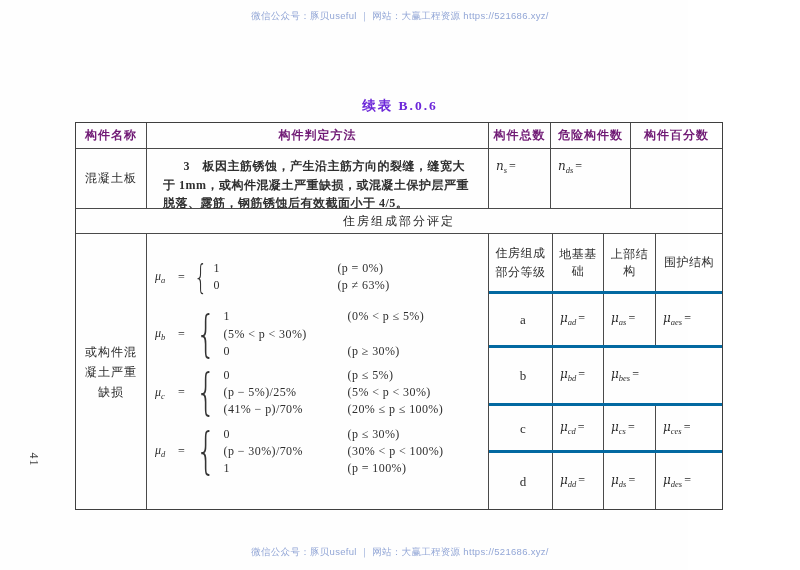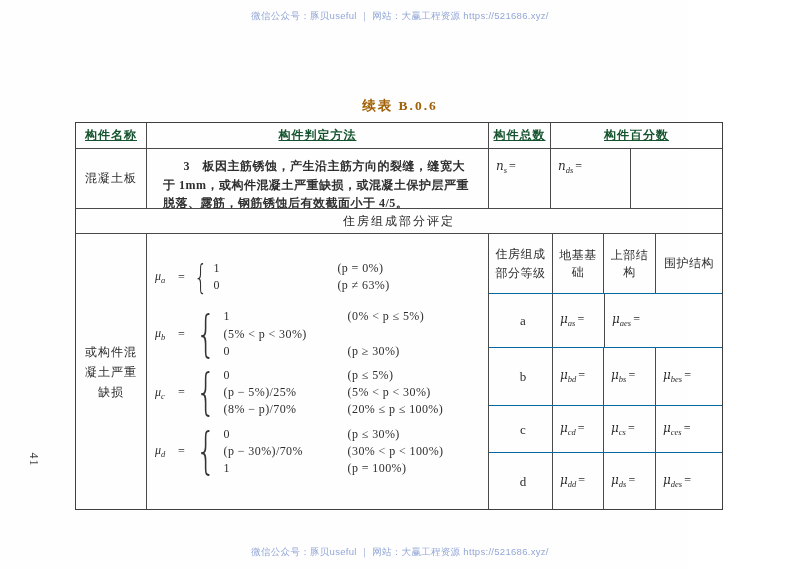--- a/index.html
+++ b/index.html
@@ -12,21 +12,21 @@
   .watermark{
     position:absolute;left:0;width:800px;text-align:center;
     color:#92a6d6;font-size:9.5px;letter-spacing:.3px;
     font-family:"Liberation Sans","DejaVu Sans",sans-serif;
   }
   .wm-top{top:10px;}
   .wm-bottom{top:546px;}
 
   .title{
     position:absolute;left:76px;top:97px;width:648px;text-align:center;
-    font-size:13.5px;font-weight:600;letter-spacing:2px;color:#a16207;
+    font-size:13.5px;font-weight:600;letter-spacing:2px;color:#6d28d9;
   }
 
   .pagenum{
     position:absolute;left:26px;top:452px;font-size:12px;color:#3f3f3f;
     transform:rotate(90deg);letter-spacing:1px;
   }
 
   
   .tbl{
     position:absolute;left:75px;top:122px;width:648px;height:388px;
@@ -42,21 +42,21 @@
 
   .tc{box-sizing:border-box;border-right:1px solid #4a4a4a;overflow:hidden;}
   .c1{width:71px;}
   .c2{width:342px;}
   .c3{width:62px;}
   .c4{width:80px;}
   .c5{flex:1;border-right:none;}
 
   .hdr{
     display:flex;align-items:center;justify-content:center;
-    font-weight:600;letter-spacing:1px;color:#14532d;text-decoration:underline;
+    font-weight:600;letter-spacing:1px;color:#701a75;
   }
   .cname{display:flex;align-items:center;justify-content:center;letter-spacing:1px;}
   .method{padding:4px 12px 0 12px;}
   .method p{margin:4px;text-indent:1.7em;line-height:18.5px;letter-spacing:.5px;font-weight:bold;}
   .vtop{padding:10px 0 0 7px;}
 
   .seccell{
     flex:1;display:flex;align-items:center;justify-content:center;
     letter-spacing:2px;color:#2b2b2b;
   }
@@ -81,21 +81,21 @@
   }
   .b2{font-size:34px;}
   .b3{font-size:50px;}
   .flines{display:flex;flex-direction:column;}
   .fline{display:flex;align-items:center;height:17.2px;}
   .fexpr{width:124px;letter-spacing:.4px;}
   .fcond{letter-spacing:.4px;}
 
   
   .subtbl{flex:1;display:flex;flex-direction:column;box-sizing:border-box;}
-  .srow{display:flex;border-bottom:1px solid #0369a1;box-sizing:border-box;}
+  .srow{display:flex;border-bottom:3px solid #0369a1;box-sizing:border-box;}
   .srow:last-child{border-bottom:none;flex:1;}
   .sh{height:60px;}
   .sa{height:54px;}
   .sb{height:58px;}
   .sc{height:47px;}
   .scell{box-sizing:border-box;border-right:1px solid #4a4a4a;display:flex;align-items:center;overflow:hidden;}
   .s1{width:64px;justify-content:center;text-align:center;line-height:19px;letter-spacing:1px;padding:0 6px;}
   .s2{width:51px;}
   .s3{width:52px;text-align:right;}
   .s4{flex:1;border-right:none;}
@@ -115,20 +115,21 @@
   <div class="title">续表 B.0.6</div>
 
   <div class="pagenum">41</div>
 
   <div class="tbl">
 
     <div class="trow thead">
       <div class="tc c1 hdr">构件名称</div>
       <div class="tc c2 hdr">构件判定方法</div>
       <div class="tc c3 hdr">构件总数</div>
+      <div class="tc c4 hdr">危险构件数</div>
       <div class="tc c5 hdr">构件百分数</div>
     </div>
 
     <div class="trow r1">
       <div class="tc c1 cname">混凝土板</div>
       <div class="tc c2 method">
         <p>3　板因主筋锈蚀，产生沿主筋方向的裂缝，缝宽大于 1mm，或构件混凝土严重缺损，或混凝土保护层严重脱落、露筋，钢筋锈蚀后有效截面小于 4/5。</p>
       </div>
       <div class="tc c3 vtop">
         <span class="var"><i>n</i><sub>s</sub><span class="eq">=</span></span>
@@ -193,21 +194,21 @@
           <div class="flines">
             <div class="fline">
                 <span class="fexpr">0</span>
                 <span class="fcond">(p ≤ 5%)</span>
               </div>
             <div class="fline">
                 <span class="fexpr">(p − 5%)/25%</span>
                 <span class="fcond">(5% &lt; p &lt; 30%)</span>
               </div>
             <div class="fline">
-                <span class="fexpr">(8% − p)/70%</span>
+                <span class="fexpr">(41% − p)/70%</span>
                 <span class="fcond">(20% ≤ p ≤ 100%)</span>
               </div>
           </div>
         </div>
 
         <div class="formula f4m">
           <span class="fsym"><span>μ</span><sub>d</sub></span>
           <span class="feq">=</span>
           <span class="brace b3">{</span>
           <div class="flines">
@@ -232,36 +233,36 @@
 
         <div class="srow sh">
           <div class="scell s1 hcell">住房组成部分等级</div>
           <div class="scell s2 hcell">地基基础</div>
           <div class="scell s3 hcell">上部结构</div>
           <div class="scell s4 hcell">围护结构</div>
         </div>
 
         <div class="srow sa">
           <div class="scell s1 gradecell">a</div>
+          <div class="scell s2 valcell">
+              <span class="var"><i>μ</i><sub>ad</sub><span class="eq">=</span></span>
+            </div>
           <div class="scell s3 valcell">
               <span class="var"><i>μ</i><sub>as</sub><span class="eq">=</span></span>
             </div>
           <div class="scell s4 valcell">
               <span class="var"><i>μ</i><sub>aes</sub><span class="eq">=</span></span>
             </div>
         </div>
 
         <div class="srow sb">
           <div class="scell s1 gradecell">b</div>
           <div class="scell s2 valcell">
               <span class="var"><i>μ</i><sub>bd</sub><span class="eq">=</span></span>
             </div>
-          <div class="scell s3 valcell">
-              <span class="var"><i>μ</i><sub>bs</sub><span class="eq">=</span></span>
-            </div>
           <div class="scell s4 valcell">
               <span class="var"><i>μ</i><sub>bes</sub><span class="eq">=</span></span>
             </div>
         </div>
 
         <div class="srow sc">
           <div class="scell s1 gradecell">c</div>
           <div class="scell s2 valcell">
               <span class="var"><i>μ</i><sub>cd</sub><span class="eq">=</span></span>
             </div>

